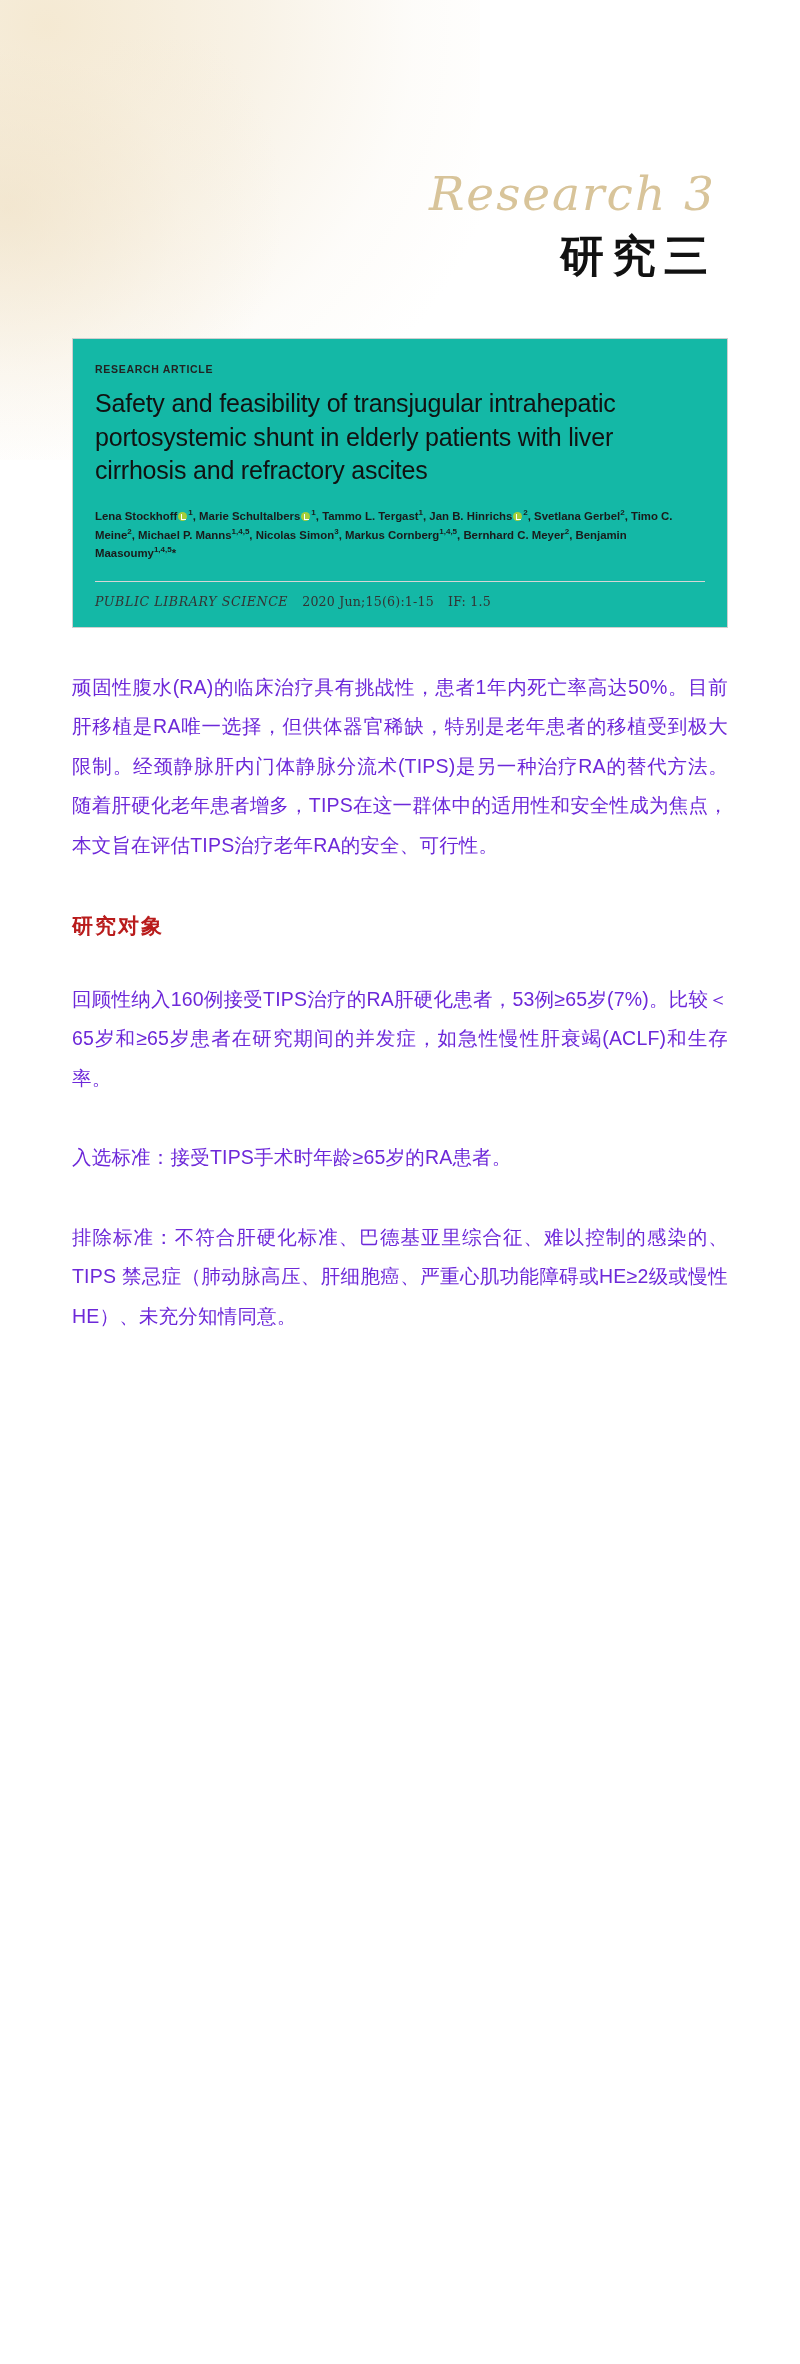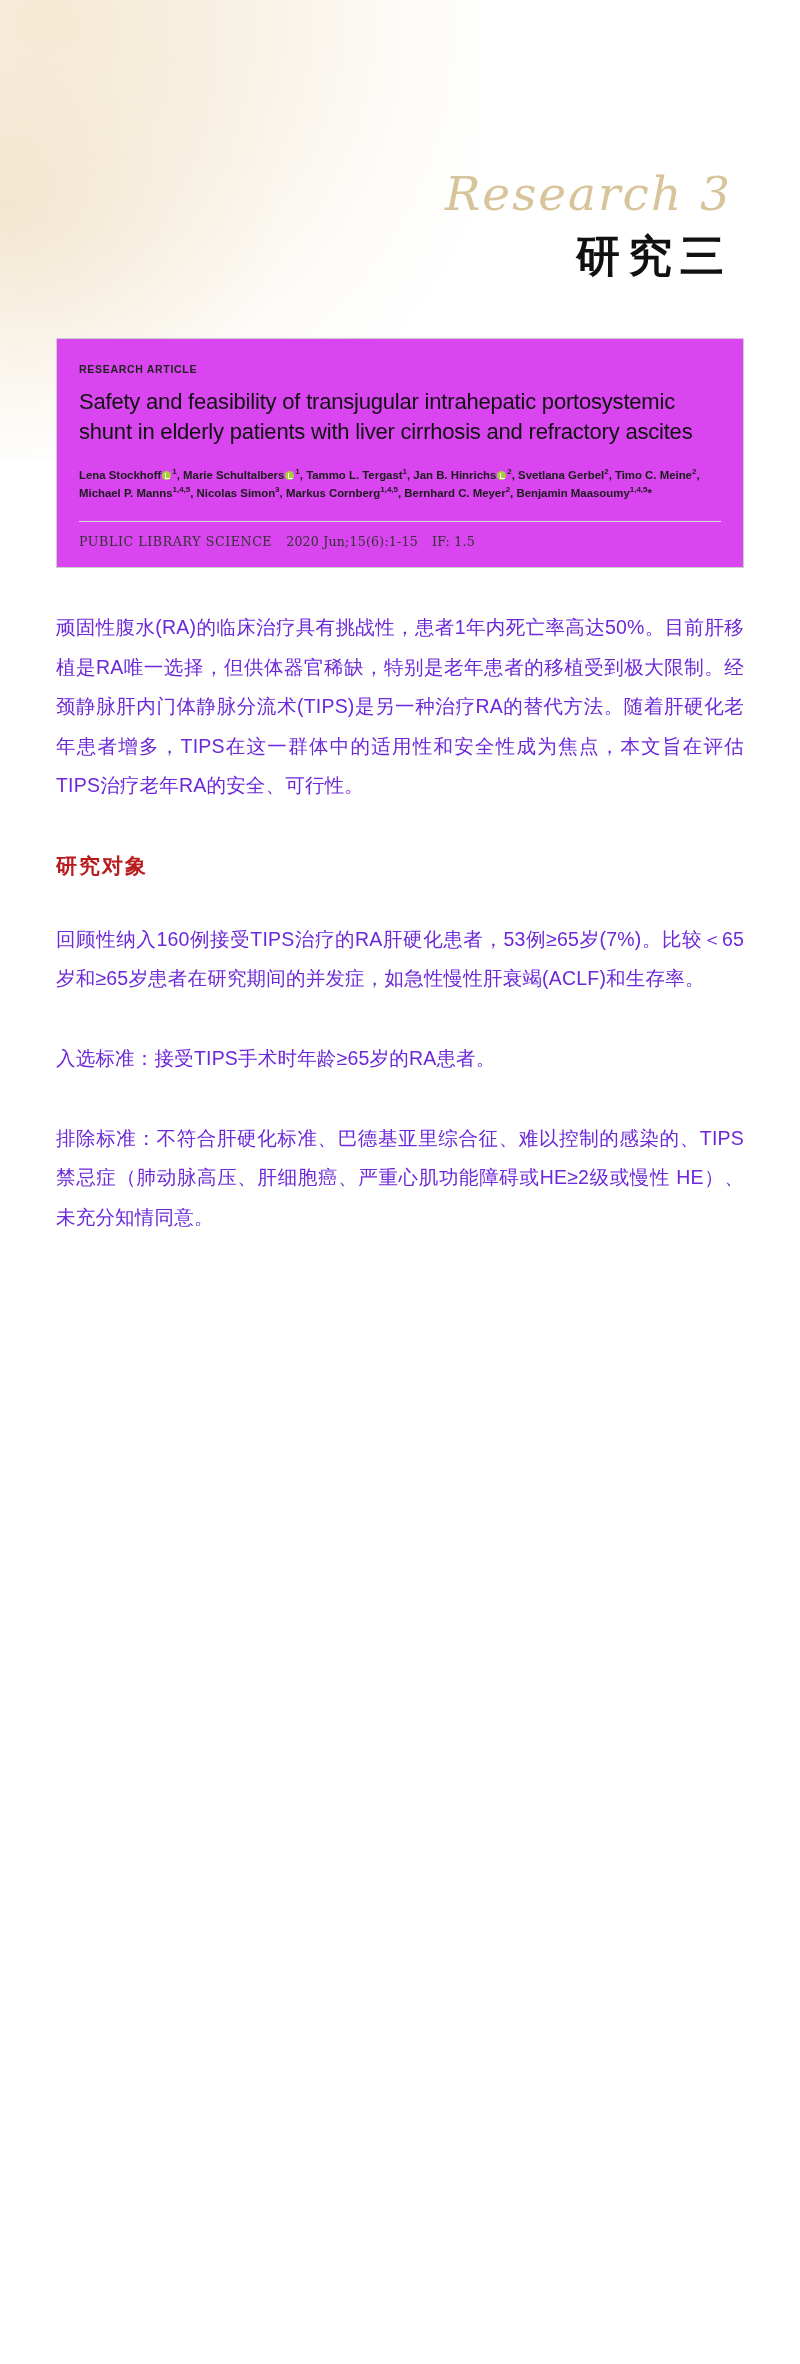--- a/index.html
+++ b/index.html
@@ -34,21 +34,21 @@
     top: 40px;
     width: 340px;
     height: 420px;
     background: radial-gradient(ellipse at 20% 40%,
                 rgba(238, 222, 192, 0.55) 0%,
                 rgba(245, 235, 216, 0.28) 45%,
                 rgba(255, 255, 255, 0) 72%);
     pointer-events: none;
   }
 
-  .page { position: relative; padding: 0 56px; }
+  .page { position: relative; padding: 0 72px; }
 
   
   .title-block {
     padding-top: 168px;
     text-align: right;
     padding-right: 12px;
   }
   .script-title {
     font-family: "DejaVu Serif", serif;
     font-style: italic;
@@ -66,32 +66,32 @@
     letter-spacing: 8px;
     color: #111111;
     margin-top: 10px;
     line-height: 1.2;
   }
 
   
   .article-card {
     margin-top: 56px;
     border: 1px solid #cfcfcf;
-    background: #d946ef;
+    background: #14b8a6;
     padding: 24px 22px 18px 22px;
   }
   .kicker {
     font-size: 10.5px;
     letter-spacing: 0.7px;
     color: #222;
     font-weight: 700;
     margin-bottom: 12px;
   }
   .art-title {
-    font-size: 22px;
+    font-size: 25px;
     line-height: 1.33;
     color: #111;
     font-weight: 400;
     letter-spacing: -0.2px;
   }
   .authors {
     margin-top: 20px;
     font-size: 11.4px;
     font-weight: 700;
     line-height: 1.62;
@@ -117,21 +117,21 @@
   }
   .source-line {
     margin-top: 18px;
     padding-top: 12px;
     border-top: 1px solid #d6d6d6;
     font-family: "DejaVu Serif", serif;
     font-size: 12.6px;
     color: #333;
     letter-spacing: 0.2px;
   }
-  .source-line .jr { letter-spacing: 0.6px; }
+  .source-line .jr { letter-spacing: 0.6px; font-style: italic; }
   .source-line .sp { display: inline-block; width: 14px; }
 
   
   .para {
     margin-top: 40px;
     font-size: 19.5px;
     line-height: 2.03;
     color: #6d28d9;
     text-align: justify;
     text-justify: inter-character;

